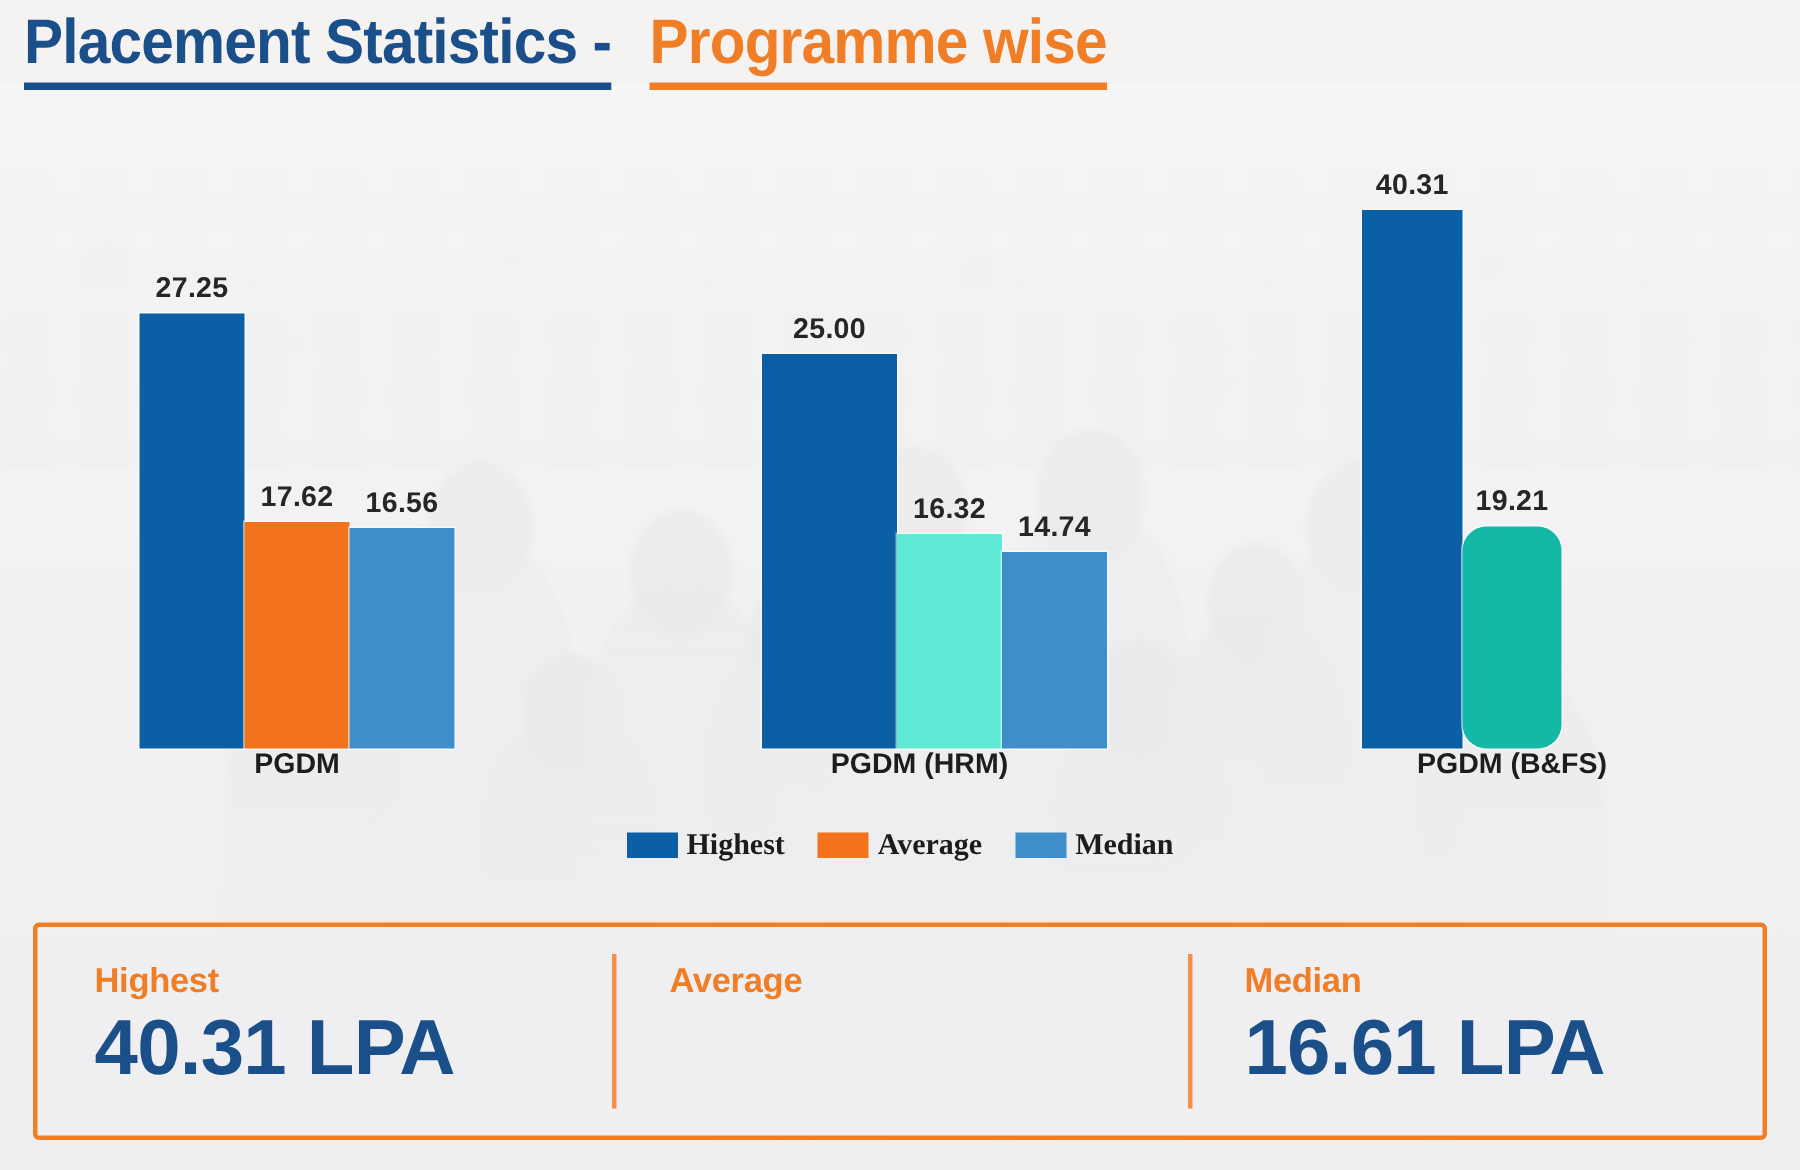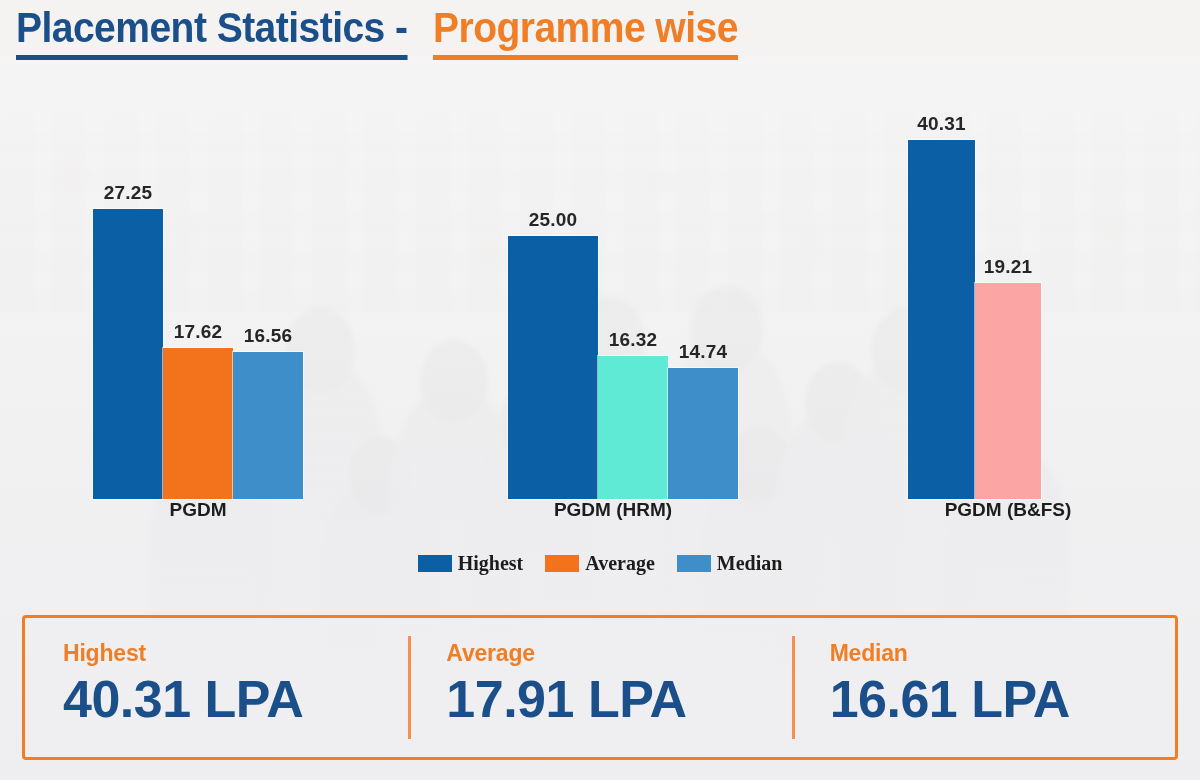--- a/index.html
+++ b/index.html
@@ -326,21 +326,21 @@
         </div>
       </div>
       <div class="group-label">PGDM (HRM)</div>
     </div>
 
     <div class="group" style="left:908px; width:200px;">
       <div class="bars">
         <div class="bar" style="width:67px; height:359px; background:#0a5fa5;">
           <span class="value">40.31</span>
         </div>
-        <div class="bar" style="width:66px; height:216px; background:#fca5a5;">
+        <div class="bar" style="width:66px; height:148px; background:#14b8a6;border-radius:16px;">
           <span class="value">19.21</span>
         </div>
       </div>
       <div class="group-label">PGDM (B&amp;FS)</div>
     </div>
 
   </div>
 
   <div class="legend">
     <div class="legend-item">
@@ -357,21 +357,20 @@
     </div>
   </div>
 
   <div class="summary">
     <div class="summary-cell">
       <div class="summary-label">Highest</div>
       <div class="summary-value">40.31 LPA</div>
     </div>
     <div class="summary-cell">
       <div class="summary-label">Average</div>
-      <div class="summary-value">17.91 LPA</div>
     </div>
     <div class="summary-cell">
       <div class="summary-label">Median</div>
       <div class="summary-value">16.61 LPA</div>
     </div>
   </div>
 
   <div class="bottom-clip">
     <span></span>
   </div>

